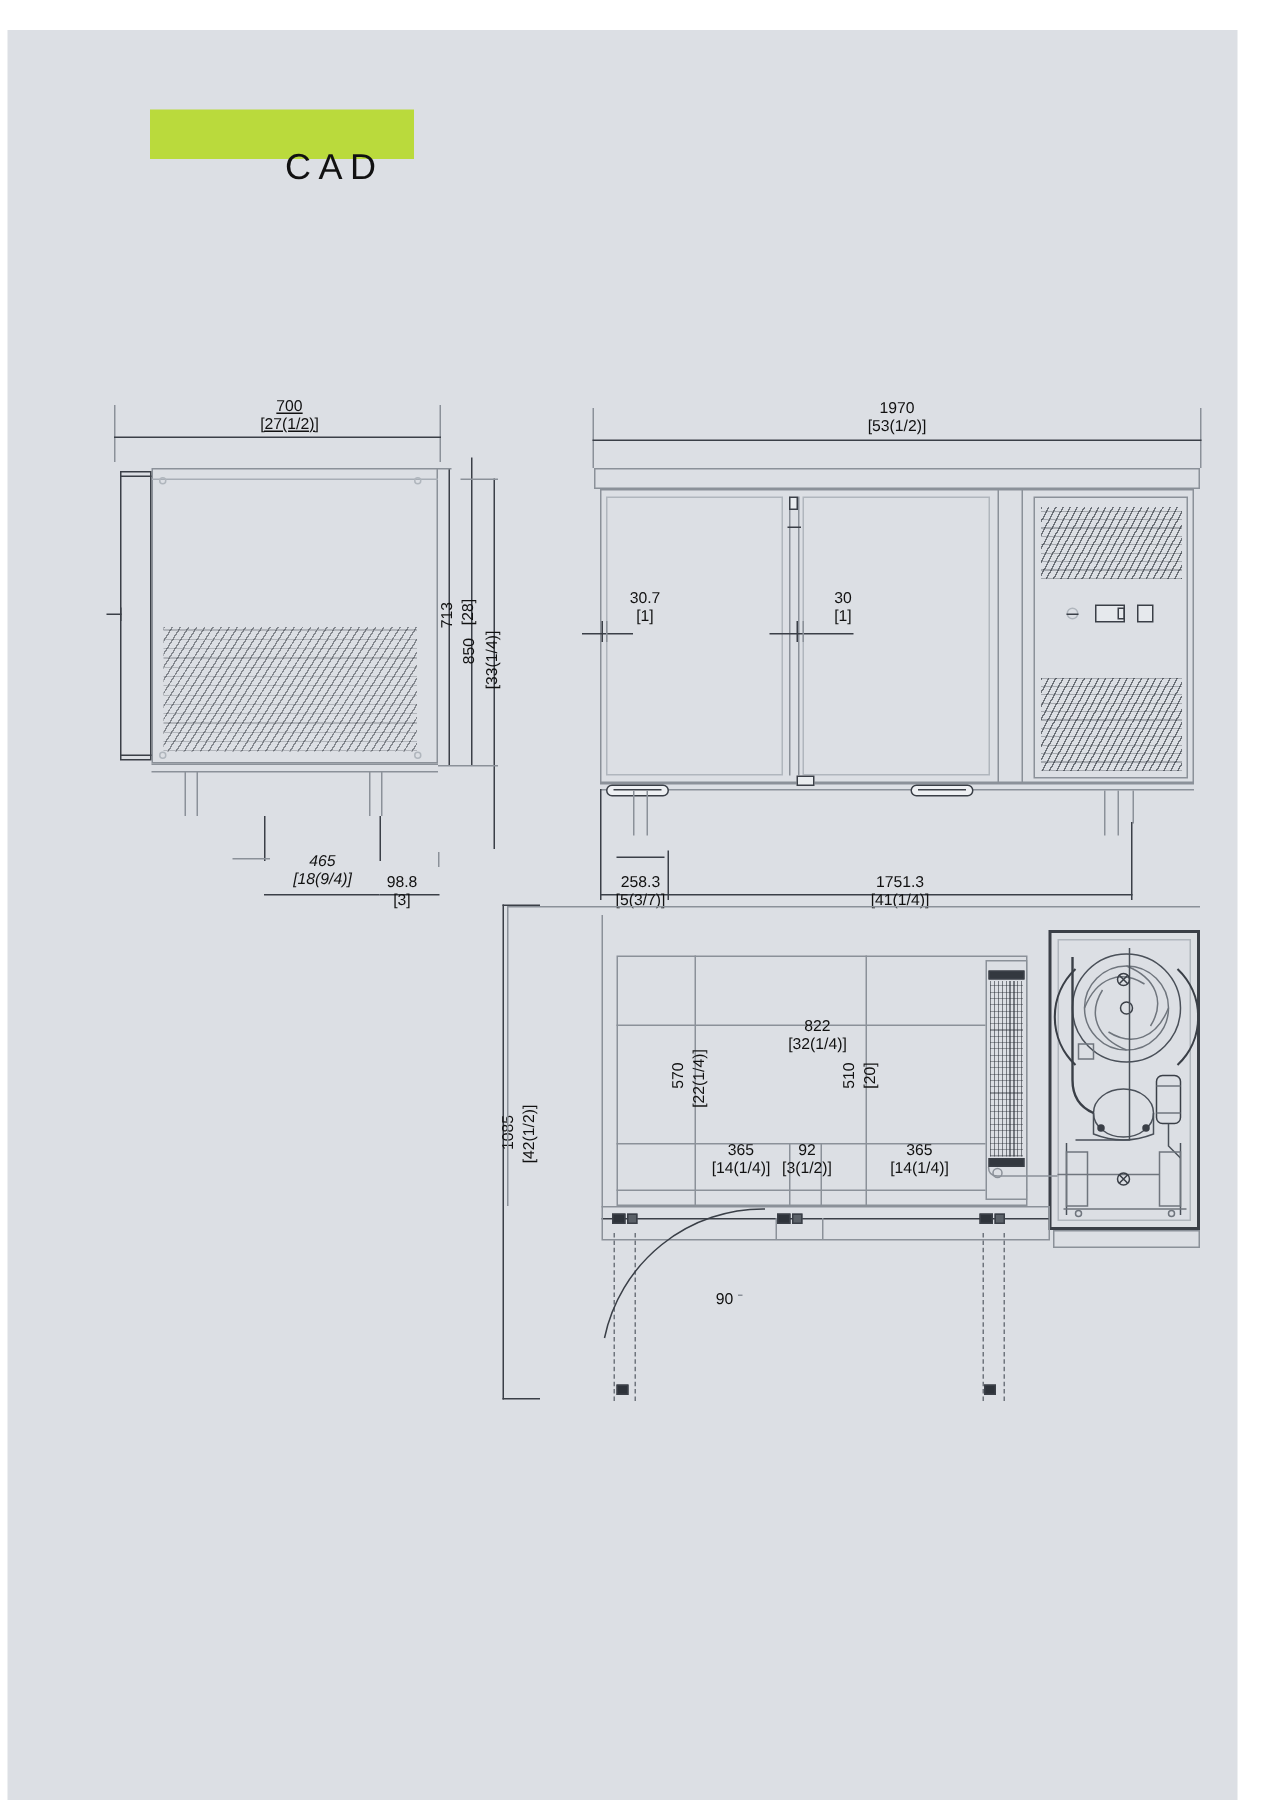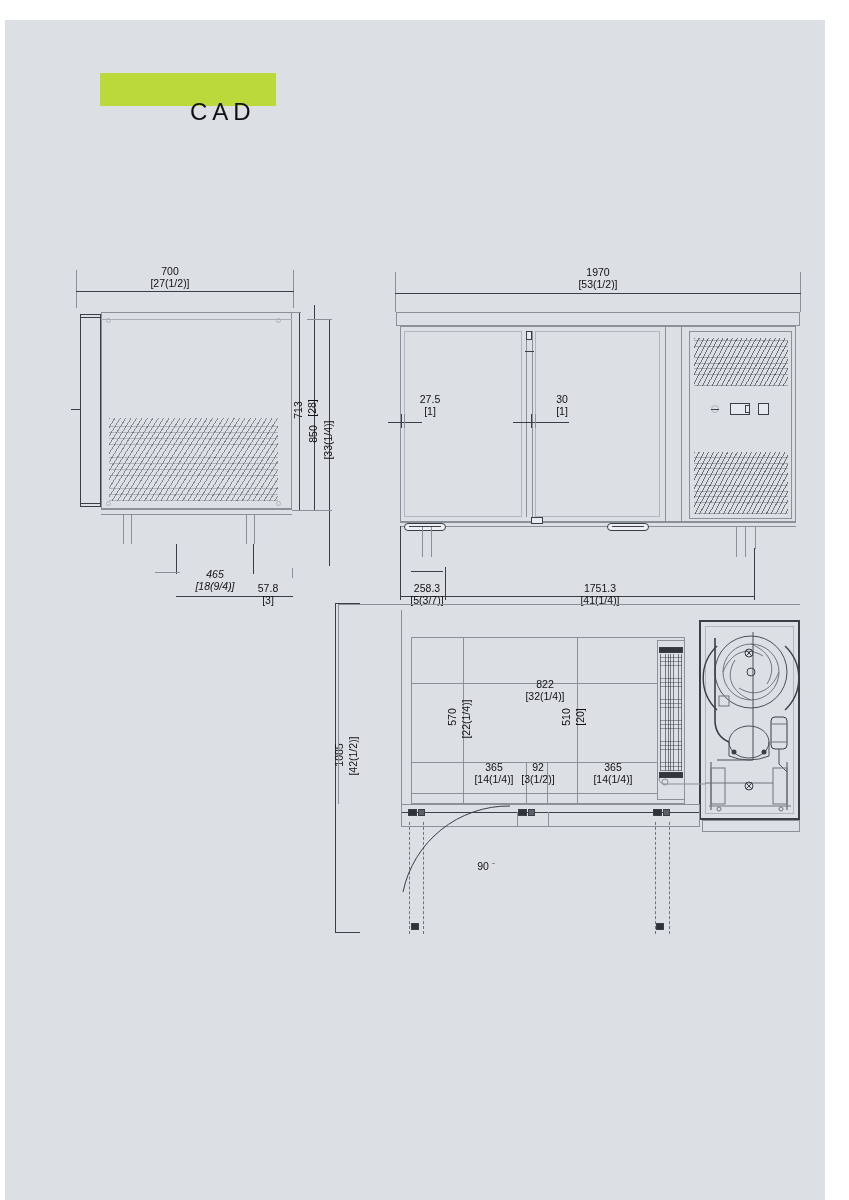--- a/index.html
+++ b/index.html
@@ -79,21 +79,21 @@
 <div id="page">
 
   <div id="brand-bar"></div>
   <div id="brand-text">CAD</div>
 
   <div>
 
     <div class="ln v thin" style="left:71px;top:250px;width:1px;height:38px;"></div>
     <div class="ln v thin" style="left:288px;top:250px;width:1px;height:38px;"></div>
     <div class="ln h" style="left:71px;top:271px;width:218px;height:1px;"></div>
-    <div class="dim" style="left:117px;top:246px;width:96px;">
+    <div class="dim" style="left:140px;top:246px;width:96px;text-decoration:underline;">
       <span class="t">700</span>
       <span class="t">[27(1/2)]</span>
     </div>
 
     <div class="boxthin" style="left:96px;top:292px;width:191px;height:197px;background:#dcdfe4;"></div>
 
     <div class="ln h vthin" style="left:96px;top:299px;width:191px;"></div>
 
     <div class="box" style="left:75px;top:294px;width:21px;height:193px;background:#dcdfe4;"></div>
     <div class="ln h" style="left:75px;top:297px;width:21px;"></div>
@@ -142,21 +142,21 @@
     <div class="ln v thin" style="left:287px;top:548px;height:10px;"></div>
     <div class="ln h" style="left:171px;top:576px;width:77px;"></div>
     <div class="ln h" style="left:248px;top:576px;width:40px;"></div>
     <div class="ln h thin" style="left:150px;top:552px;width:25px;"></div>
 
     <div class="dim" style="left:160px;top:549px;width:100px;font-style:italic;">
       <span class="t">465</span>
       <span class="t">[18(9/4)]</span>
     </div>
     <div class="dim" style="left:231px;top:563px;width:64px;">
-      <span class="t">57.8</span>
+      <span class="t">98.8</span>
       <span class="t">[3]</span>
     </div>
   </div>
 
   <div>
 
     <div class="ln v thin" style="left:390px;top:252px;height:40px;"></div>
     <div class="ln v thin" style="left:795px;top:252px;height:40px;"></div>
     <div class="ln h" style="left:390px;top:273px;width:406px;"></div>
     <div class="dim" style="left:545px;top:247px;width:96px;">
@@ -199,21 +199,21 @@
     <div class="ln h" style="left:607px;top:506px;width:32px;"></div>
     <div class="box" style="left:526px;top:497px;width:12px;height:7px;background:#e9ecef;"></div>
 
     <div class="ln v thin" style="left:731px;top:507px;height:30px;"></div>
     <div class="ln v thin" style="left:740px;top:507px;height:30px;"></div>
     <div class="ln v thin" style="left:750px;top:507px;height:22px;"></div>
     <div class="ln v thin" style="left:417px;top:507px;height:30px;"></div>
     <div class="ln v thin" style="left:426px;top:507px;height:30px;"></div>
 
     <div class="dim" style="left:403px;top:374px;width:44px;text-align:center;">
-      <span class="t">27.5</span>
+      <span class="t">30.7</span>
       <span class="t">[1]</span>
     </div>
     <div class="ln h" style="left:383px;top:402px;width:34px;"></div>
     <div class="ln v" style="left:396px;top:394px;height:14px;"></div>
     <div class="ln v thin" style="left:399px;top:394px;height:14px;"></div>
 
     <div class="dim" style="left:539px;top:374px;width:36px;text-align:center;">
       <span class="t">30</span>
       <span class="t">[1]</span>
     </div>

